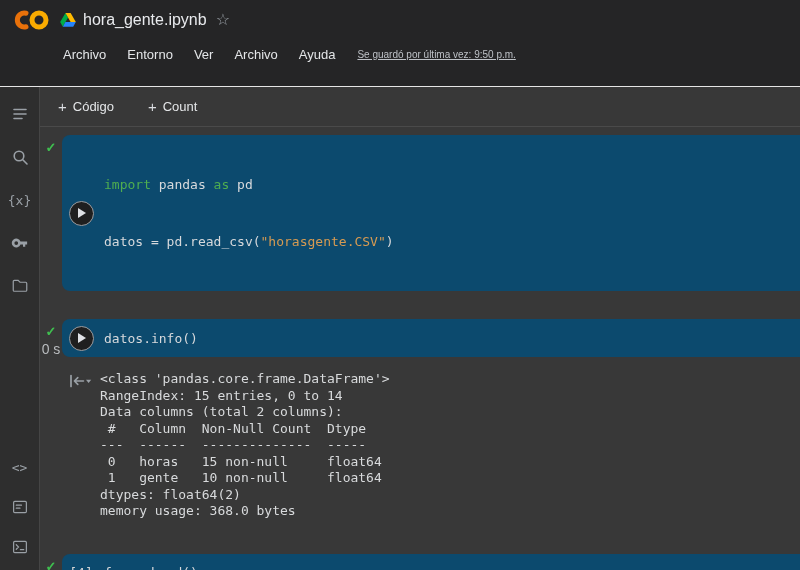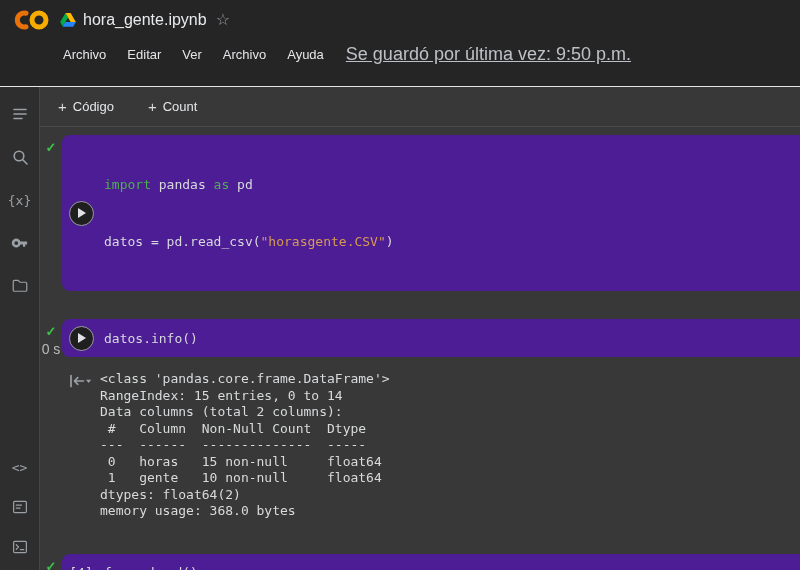--- a/index.html
+++ b/index.html
@@ -14,42 +14,42 @@
 
   
   .header { height:87px; background:#252526; border-bottom:1px solid #e5e5e5; flex-shrink:0; }
   .title-row { height:40px; display:flex; align-items:center; padding:0 12px; }
   .logo { display:flex; align-items:center; margin-right:8px; cursor:pointer; }
   .drive { display:flex; align-items:center; margin-right:7px; }
   .nb-title { color:#e8eaed; font-size:16px; cursor:text; white-space:nowrap; }
   .star { color:#9aa0a6; font-size:16px; margin-left:9px; cursor:pointer; line-height:1; }
   .menu-row { height:29px; display:flex; align-items:center; padding-left:56px; white-space:nowrap; }
   .menu-item { color:#e4e6e8; font-size:13px; padding:3px 7px; margin-right:7px; cursor:default; border-radius:3px; }
-  .save-status { color:#bdc1c6; font-size:18px; text-decoration:underline; margin-left:8px; cursor:pointer; }
+  .save-status { color:#bdc1c6; font-size:10px; text-decoration:underline; margin-left:8px; cursor:pointer; }
 
   
   .content { display:flex; flex:1; min-height:0; }
   .side { width:40px; background:#2e2e2e; border-right:1px solid #454545; display:flex; flex-direction:column; align-items:center; padding:14px 0 10px; flex-shrink:0; }
   .icon-btn { width:26px; height:26px; display:flex; align-items:center; justify-content:center; margin-bottom:17px; cursor:pointer; color:#9aa0a6; }
   .icon-btn.bottom { margin-bottom:14px; }
   .icon-btn:last-child { margin-bottom:0; }
   .side .spacer { flex:1; }
   .glyph-icon { font:13px "DejaVu Sans Mono", monospace; color:#9aa0a6; }
 
   .main { flex:1; display:flex; flex-direction:column; min-width:0; }
   .toolbar { height:40px; display:flex; align-items:center; border-bottom:1px solid #4a4a4a; padding-left:10px; background:#383838; flex-shrink:0; }
   .tb-btn { color:#e4e6e8; font-size:13px; margin-right:18px; display:flex; align-items:center; gap:6px; cursor:pointer; padding:5px 8px; border-radius:4px; }
   .tb-plus { font-size:15px; color:#dadce0; line-height:1; }
 
   .notebook { flex:1; padding-top:8px; overflow:hidden; }
   .block { display:flex; }
   .gutter { width:22px; display:flex; flex-direction:column; align-items:center; padding-top:6px; flex-shrink:0; }
   .check { color:#3fbf4f; font-size:13px; font-weight:bold; line-height:14px; }
   .exec-time { color:#b9bcbf; font-size:14px; margin-top:2px; }
-  .cell { flex:1; background:#4c1d95; border-radius:8px 0 0 8px; display:flex; align-items:center; min-height:37px; min-width:0; }
+  .cell { flex:1; background:#0c4a6e; border-radius:8px 0 0 8px; display:flex; align-items:center; min-height:37px; min-width:0; }
   .cell.tall { min-height:52px; }
   .cell-ctrl { width:38px; display:flex; align-items:center; justify-content:center; flex-shrink:0; }
   .play-btn { width:25px; height:25px; border-radius:50%; border:1.5px solid #9a9da1; display:flex; align-items:center; justify-content:center; cursor:pointer; background:#1f1f1f; }
   .play-tri { width:0; height:0; border-left:8px solid #dfe1e5; border-top:5px solid transparent; border-bottom:5px solid transparent; margin-left:2px; }
   .exec-count { color:#d2d4d6; font:13px "DejaVu Sans Mono", monospace; }
   .code-area { font:13px/19px "DejaVu Sans Mono", monospace; color:#d7d9dc; white-space:pre; padding:2px 8px 2px 4px; flex:1; cursor:text; min-width:0; }
   .tok-kw { color:#4fad50; }
   .tok-str { color:#d79b52; }
 
   .output { display:flex; }
@@ -79,21 +79,21 @@
           <path fill="#00ac47" d="M29.3 0 0 50.7l14.6 25.4L43.9 25.4z"></path>
           <path fill="#ffba00" d="M29.3 0h28.9L87 50.7H58.1z"></path>
           <path fill="#2684fc" d="M14.6 76.1h57.9L87 50.7H29.3z"></path>
         </svg>
       </span>
       <span class="nb-title">hora_gente.ipynb</span>
       <span class="star">☆</span>
     </div>
     <nav class="menu-row">
       <span class="menu-item">Archivo</span>
-      <span class="menu-item">Editar</span>
+      <span class="menu-item">Entorno</span>
       <span class="menu-item">Ver</span>
       <span class="menu-item">Archivo</span>
       <span class="menu-item">Ayuda</span>
       <span class="save-status">Se guardó por última vez: 9:50 p.m.</span>
     </nav>
   </header>
 
   <div class="content">
 
     <aside class="side">

